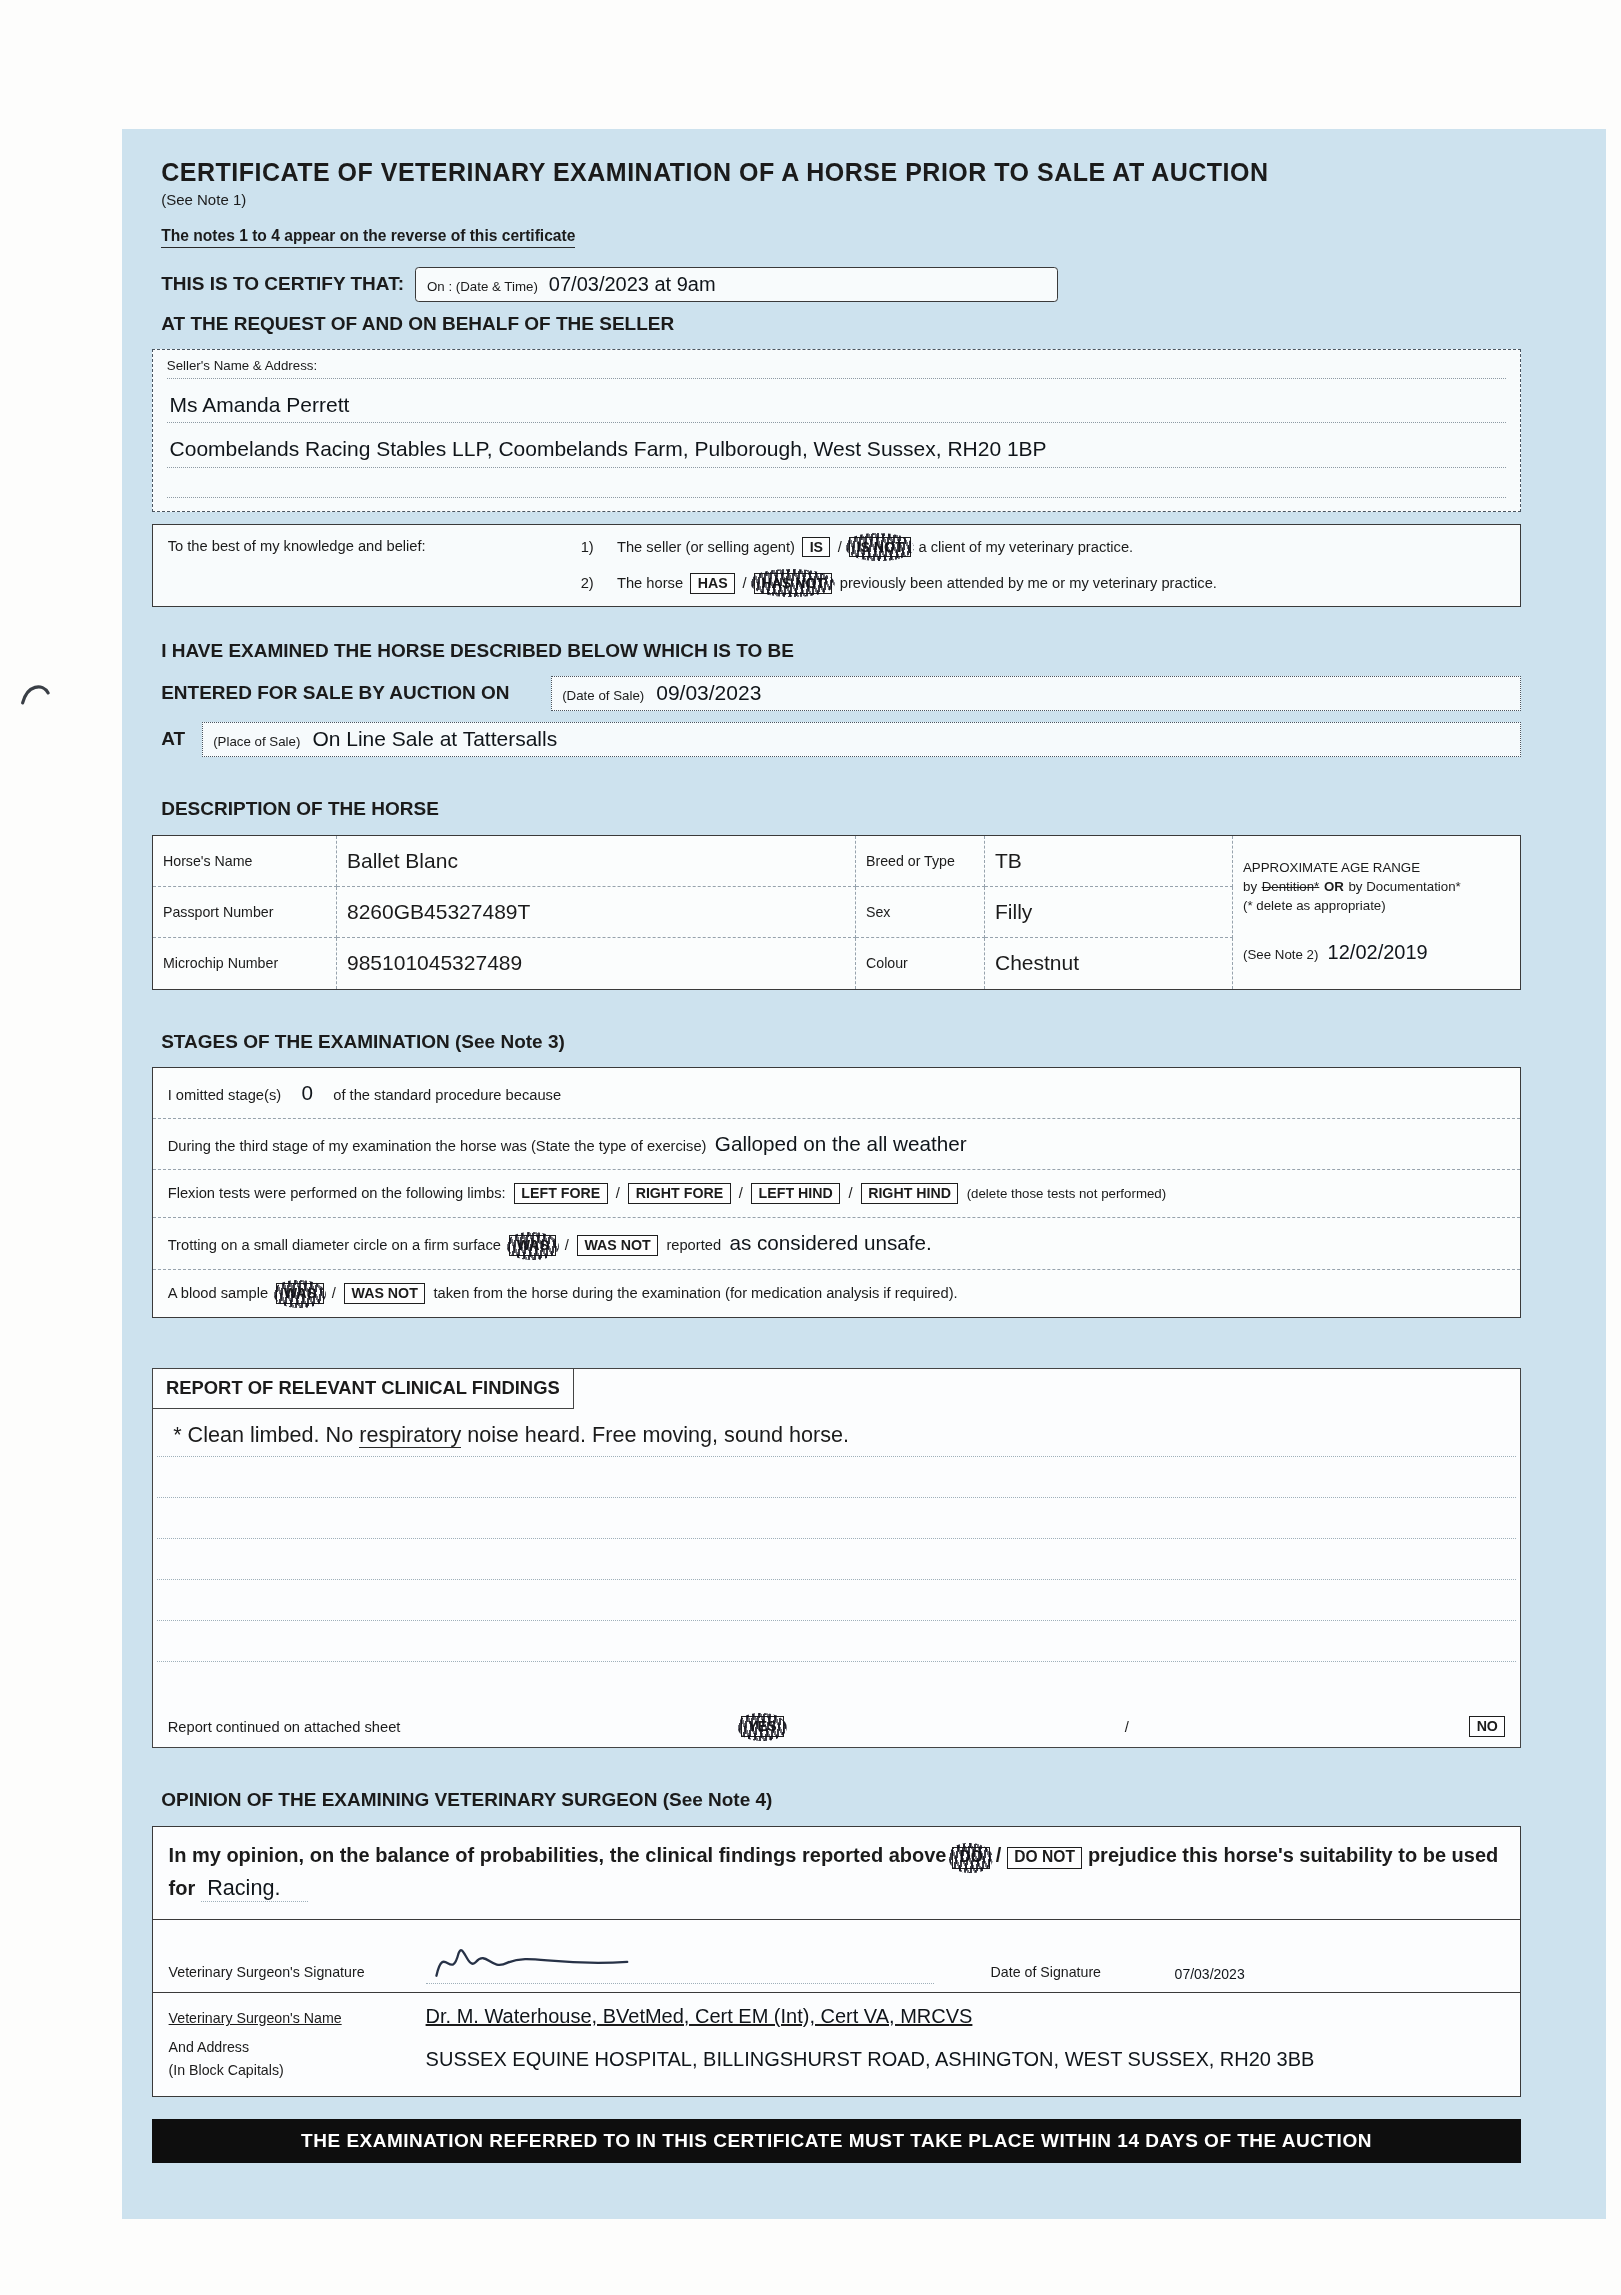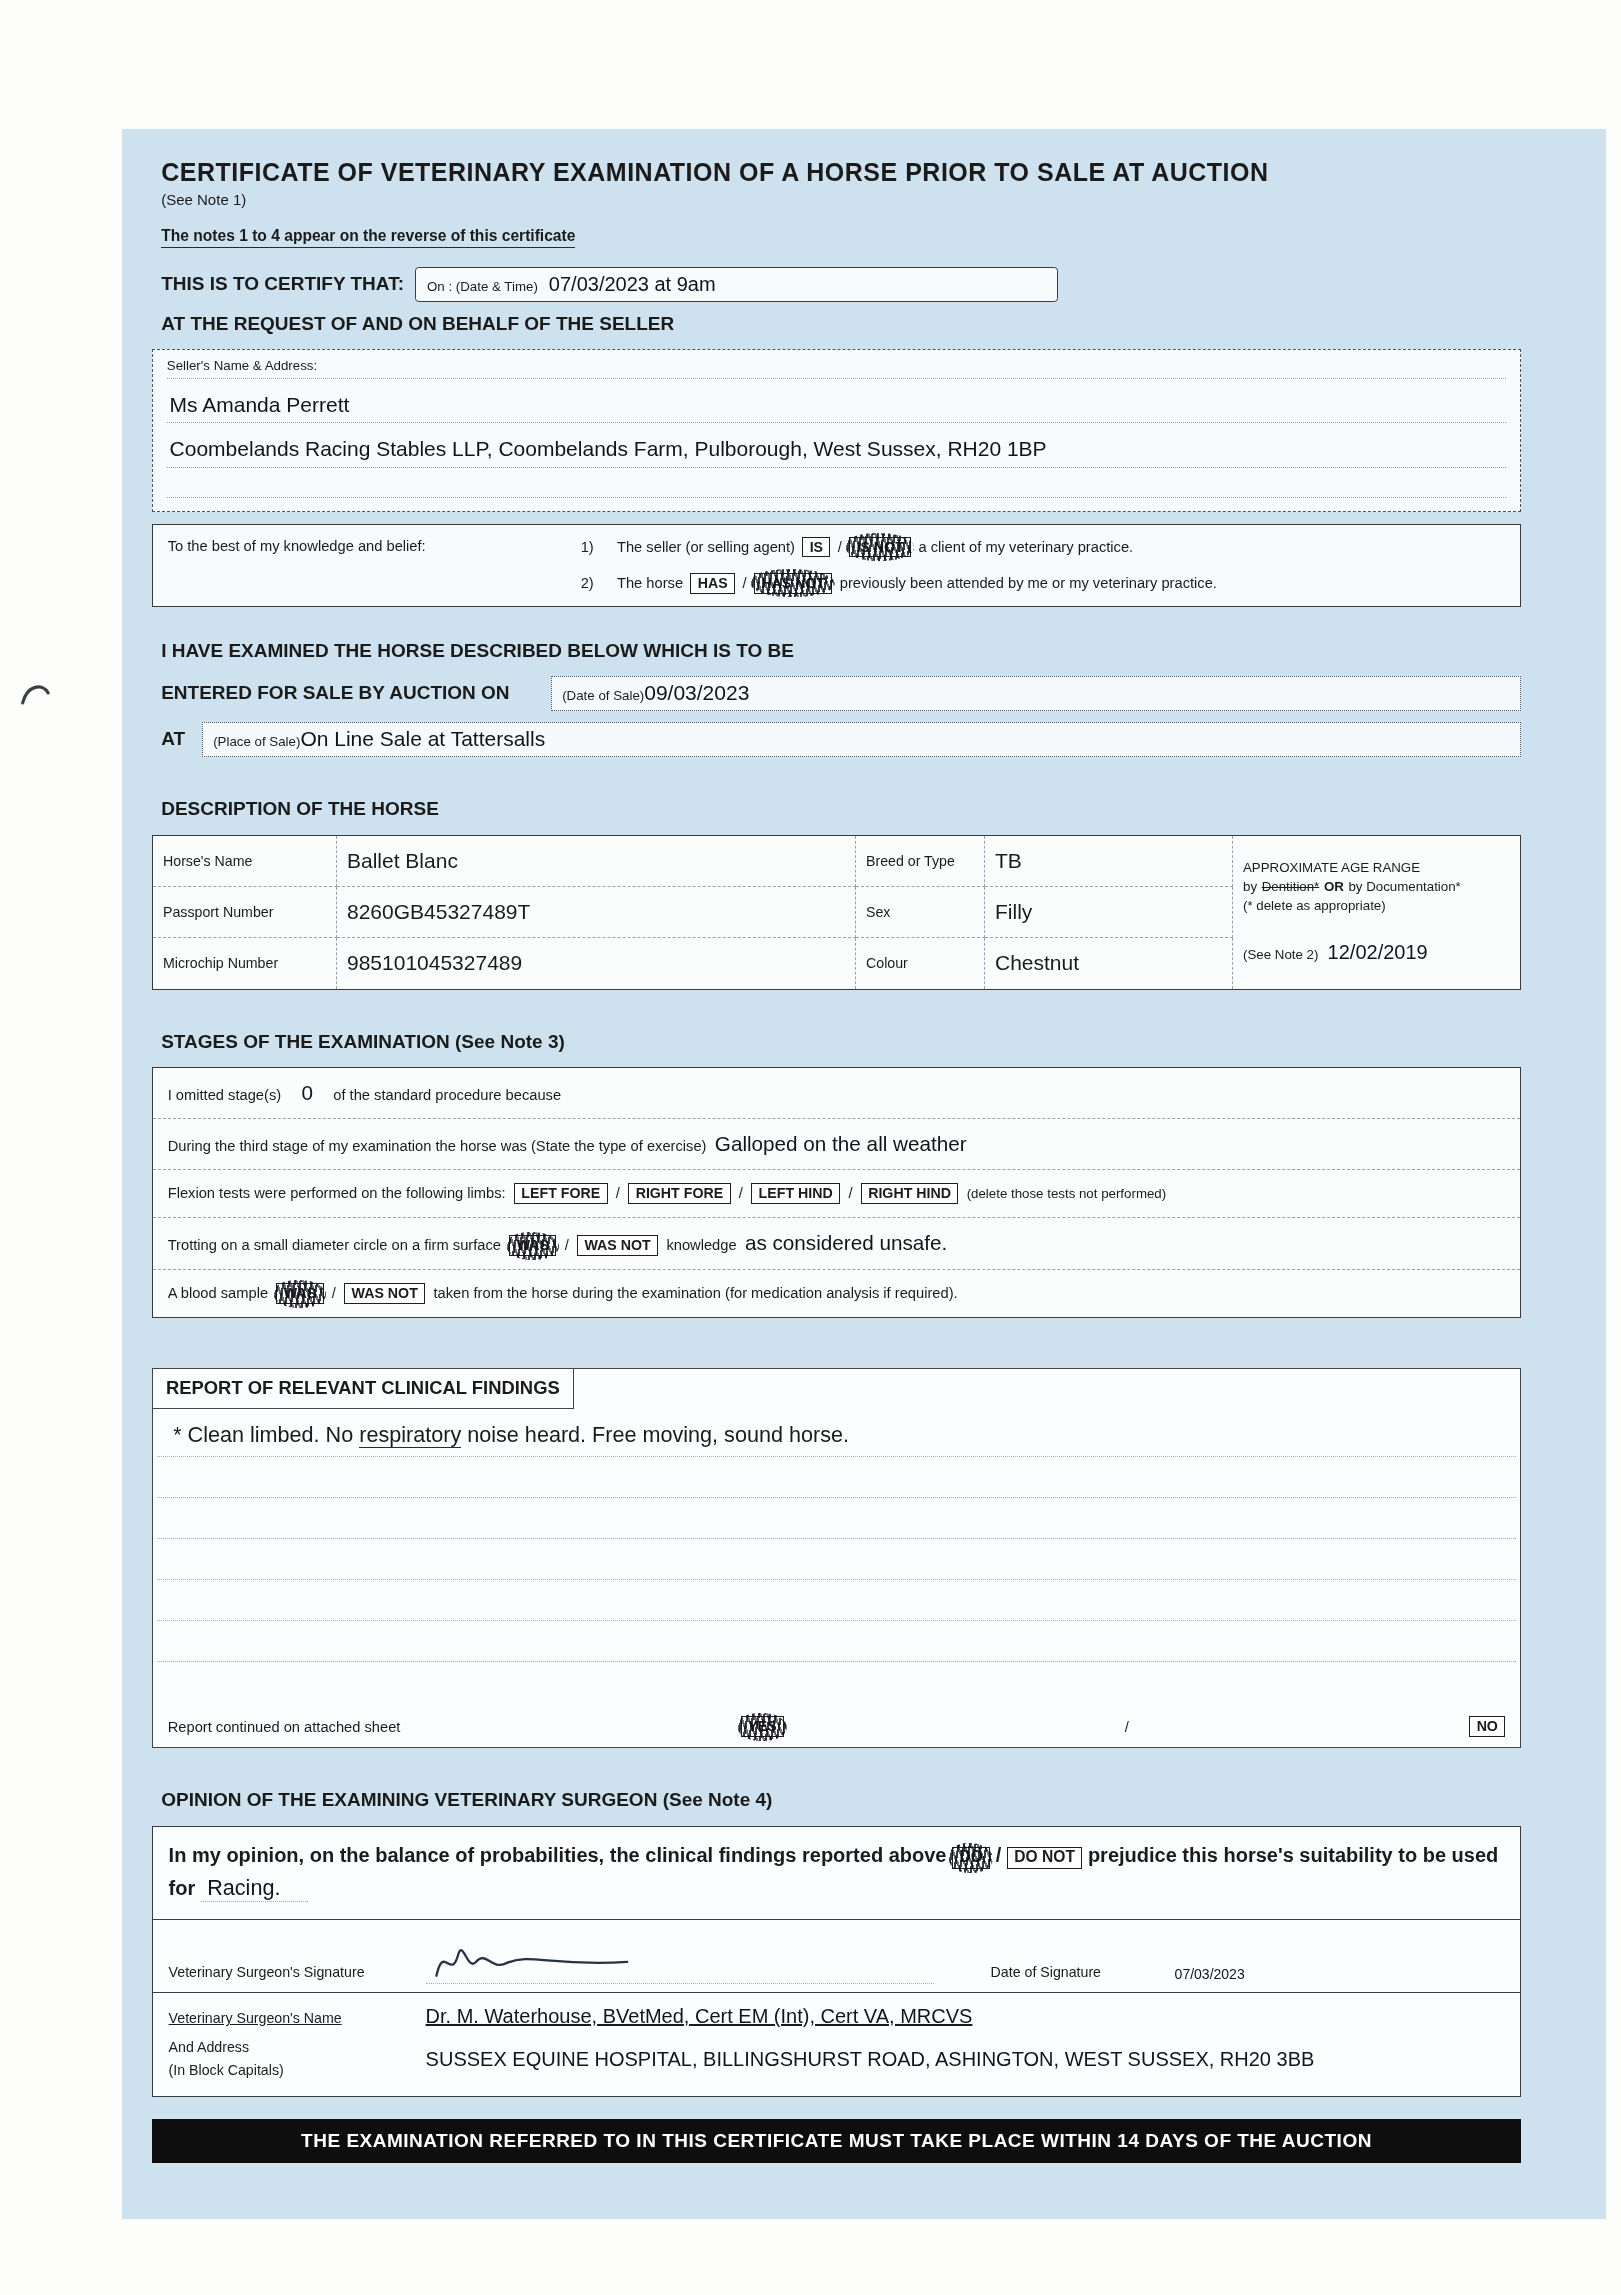--- a/index.html
+++ b/index.html
@@ -60,21 +60,21 @@
     pointer-events: none; border-radius: 45% 55% 50% 48%;
     background:
       repeating-linear-gradient(100deg, transparent 0 3.2px, rgba(15,15,25,.82) 3.2px 5.5px),
       repeating-linear-gradient(68deg, transparent 0 4.1px, rgba(15,15,25,.6) 4.1px 6.4px); }
   .strike { text-decoration: line-through; text-decoration-thickness: 1.4px; }
 
   .examined-line { font-size: 19px; font-weight: bold; margin: 33px 0 0 9.2px; }
   .entered-row { display: flex; margin: 13.8px 0 0 9.2px; }
   .entered-row .h-bold { width: 390px; font-size: 19px; display: flex; align-items: center; }
   .dotted-box { flex: 1; border: 1.8px dotted #4a5560; background: #f6fafc;
-    display: flex; align-items: baseline; gap: 0; padding: 4.6px 10px; }
+    display: flex; align-items: baseline; gap: 12px; padding: 4.6px 10px; }
   .at-row { display: flex; margin: 11px 0 0 9.2px; }
   .at-row .h-bold { width: 41px; font-size: 19px; display: flex; align-items: center; }
 
   .section-heading { font-size: 19px; font-weight: bold; margin: 41px 0 0 9.2px; }
 
   .desc-table { margin-top: 14.7px; display: grid;
     grid-template-columns: 184px 519px 129px 248px 1fr;
     grid-template-rows: repeat(3, 51px);
     border: 1.4px solid #3a3a3a; background: #fbfdfd; }
   .cell { display: flex; align-items: center; padding: 0 10px;
@@ -265,21 +265,21 @@
         <span class="opt">LEFT HIND</span>
         <span>/</span>
         <span class="opt">RIGHT HIND</span>
         <span class="lbl-sm">(delete those tests not performed)</span>
       </div>
       <div class="stage-row">
         <span>Trotting on a small diameter circle on a firm surface</span>
         <span class="opt scribbled">WAS</span>
         <span>/</span>
         <span class="opt">WAS NOT</span>
-        <span>knowledge</span>
+        <span>reported</span>
         <span class="fill">as considered unsafe.</span>
       </div>
       <div class="stage-row">
         <span>A blood sample</span>
         <span class="opt scribbled">WAS</span>
         <span>/</span>
         <span class="opt">WAS NOT</span>
         <span>taken from the horse during the examination (for medication analysis if required).</span>
       </div>
     </div>

